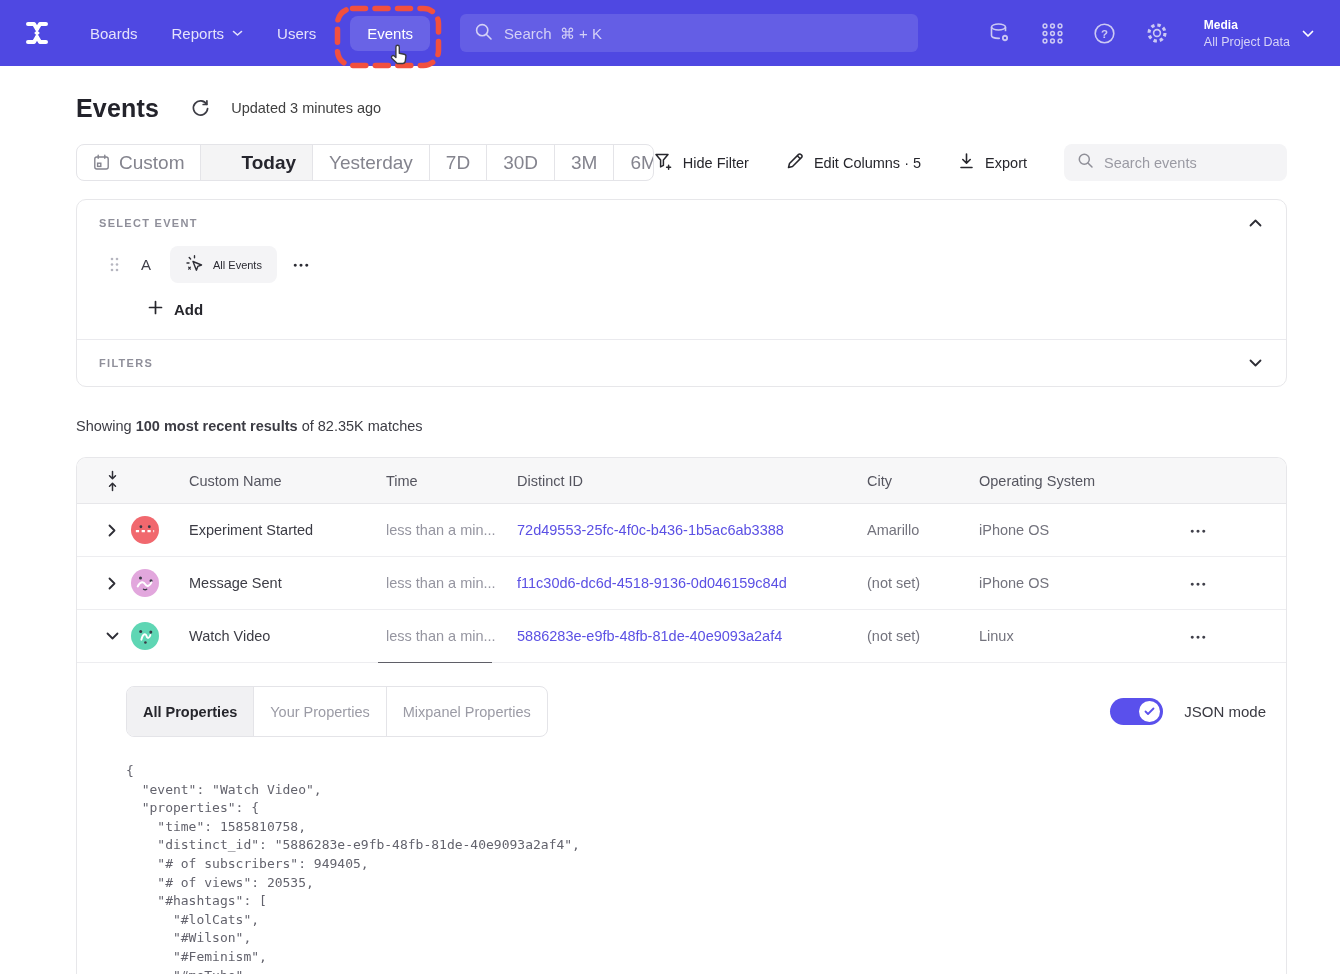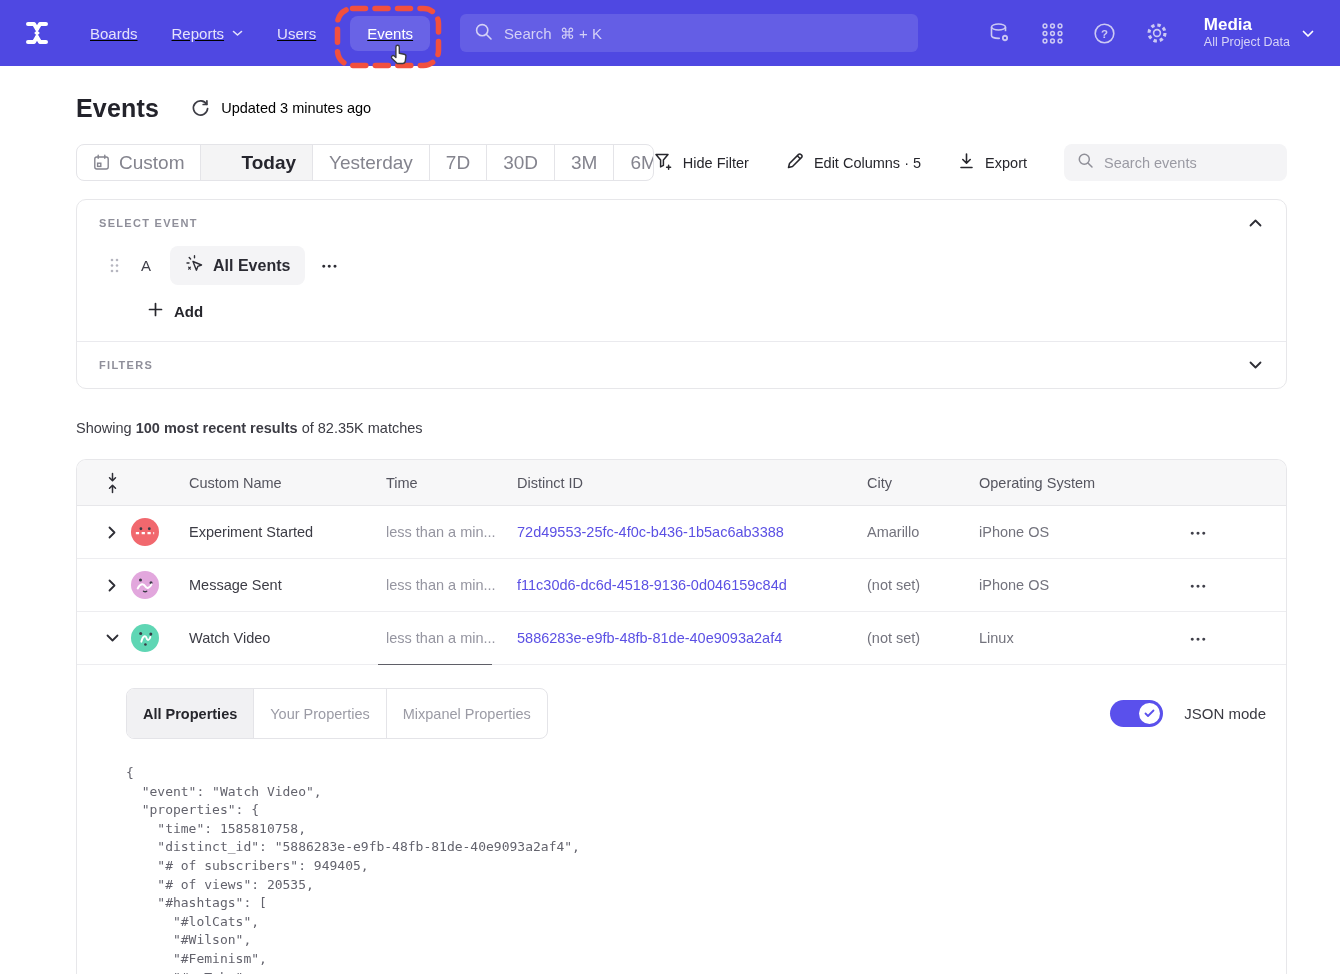--- a/index.html
+++ b/index.html
@@ -5,61 +5,61 @@
   * { box-sizing: border-box; margin: 0; padding: 0; }
   html,body { width:1340px; height:974px; }
   body {
     font-family: "Liberation Sans", sans-serif;
     background:#fff; overflow:hidden; position:relative;
     -webkit-font-smoothing: antialiased;
   }
   
   .nav { height:66px; background:#4f48e2; display:flex; align-items:center; padding:0 26px 0 22px; position:relative; }
   .logo { display:flex; align-items:center; margin-right:38px; }
-  .nav-items { display:flex; align-items:center; gap:34px;text-decoration:underline; }
+  .nav-items { display:flex; align-items:center; gap:34px; }
   .nav-item { color:#e4e2fb; font-size:15px; cursor:pointer; white-space:nowrap; display:flex; align-items:center; gap:8px; }
   .nav-item.active { background:rgba(255,255,255,.15); padding:9px 17px; border-radius:8px; color:#fff; }
   .nav-search { margin-left:30px; width:458px; height:38px; background:rgba(255,255,255,.12); border-radius:6px; display:flex; align-items:center; padding:0 14px; gap:11px; }
   .nav-search input { background:transparent; border:none; outline:none; color:#dcd9f9; font-size:15px; width:100%; font-family:"Liberation Sans",sans-serif; }
   .nav-search input::placeholder { color:#d4d1f6; opacity:1; }
   .nav-right { margin-left:auto; display:flex; align-items:center; gap:29px; }
   .nav-icon { display:flex; align-items:center; cursor:pointer; }
   .project { display:flex; align-items:center; gap:12px; cursor:pointer; margin-left:6px; }
-  .project-name { font-weight:700; font-size:17px; color:#fff; line-height:18px; }
+  .project-name { font-weight:700; font-size:12px; color:#fff; line-height:18px; }
   .project-sub { font-size:12.5px; color:#d6d3f7; line-height:16px; }
   
   .annotation-box { position:absolute; left:333px; top:4px; z-index:30; pointer-events:none; }
   .cursor-hand { position:absolute; left:387px; top:41px; z-index:31; pointer-events:none; }
   
   .page { padding:0 53px 0 76px; }
   .title-row { display:flex; align-items:center; margin-top:26px; height:32px; }
   .page-title { font-size:25px; font-weight:700; color:#23232b; letter-spacing:.2px; }
   .refresh-btn { margin-left:32px; display:flex; cursor:pointer; }
-  .updated { margin-left:11px; font-size:14.5px; color:#000000; }
+  .updated { margin-left:21px; font-size:14.5px; color:#404040; }
   
   .controls-row { display:flex; align-items:flex-start; justify-content:space-between; margin-top:20px; }
   .segmented { display:inline-flex; border:1px solid #e4e4e8; border-radius:8px; overflow:hidden; height:37px; }
   .segment { display:flex; align-items:center; gap:9px; padding:0 16px; font-size:19px; color:#84848e; cursor:pointer; white-space:nowrap; }
   .segment + .segment { border-left:1px solid #e4e4e8; }
   .segment.active { background:#f4f4f5; color:#26262e; font-weight:700;padding-left:40px; }
   .actions { display:flex; align-items:center; gap:37px; height:37px; }
   .action-btn { display:flex; align-items:center; gap:10px; font-size:14.5px; color:#26262c; font-weight:500; cursor:pointer; white-space:nowrap; }
   .search-events { width:223px; height:37px; background:#f4f4f6; border-radius:8px; display:flex; align-items:center; gap:10px; padding:0 13px; }
   .search-events input { background:transparent; border:none; outline:none; font-size:14.5px; color:#555; width:100%; font-family:"Liberation Sans",sans-serif; }
   .search-events input::placeholder { color:#9a9aa3; opacity:1; }
   
   .card { border:1px solid #e7e7ea; border-radius:10px; margin-top:18px; }
   .se-section { padding:17px 22px 20px; }
   .se-head { display:flex; justify-content:space-between; align-items:center; }
   .panel-label { font-size:11px; font-weight:700; letter-spacing:1.3px; color:#8f8f9a; }
   .chev-btn { display:flex; cursor:pointer; padding:2px; }
   .se-row { display:flex; align-items:center; margin:17px 0 0 11px; }
   .drag-handle { display:flex; cursor:grab; margin-right:22px; }
   .row-letter { font-size:15px; color:#3f3f49; margin-right:19px; }
-  .chip { display:flex; align-items:center; gap:9px; background:#f4f4f6; border-radius:8px; padding:8px 15px; font-size:16px; font-weight:700; color:#2b2b33; cursor:pointer; }
+  .chip { display:flex; align-items:center; gap:9px; background:#f4f4f6; border-radius:8px; padding:8px 15px; font-size:11px; font-weight:400; color:#2b2b33; cursor:pointer; }
   .more-dots { margin-left:16px; font-size:13px; letter-spacing:1.5px; color:#2b2b33; font-weight:700; cursor:pointer; }
   .add-row { margin:17px 0 0 49px; display:inline-flex; gap:11px; align-items:center; font-weight:600; font-size:15px; color:#26262c; cursor:pointer;justify-content:center; }
   .divider { border-top:1px solid #eaeaee; }
   .filters-row { display:flex; justify-content:space-between; align-items:center; padding:0 22px; height:46px; cursor:pointer; }
   
   .showing { margin-top:31px; font-size:14.5px; color:#3c3c44; }
   .showing b { font-weight:700; }
   
   .table-card { border:1px solid #e7e7ea; border-bottom:none; border-radius:10px 10px 0 0; margin-top:23px; overflow:hidden; }
   .t-grid { display:grid; grid-template-columns:38px 58px 197px 131px 350px 112px 1fr 80px; align-items:center; padding:0 16px; }

